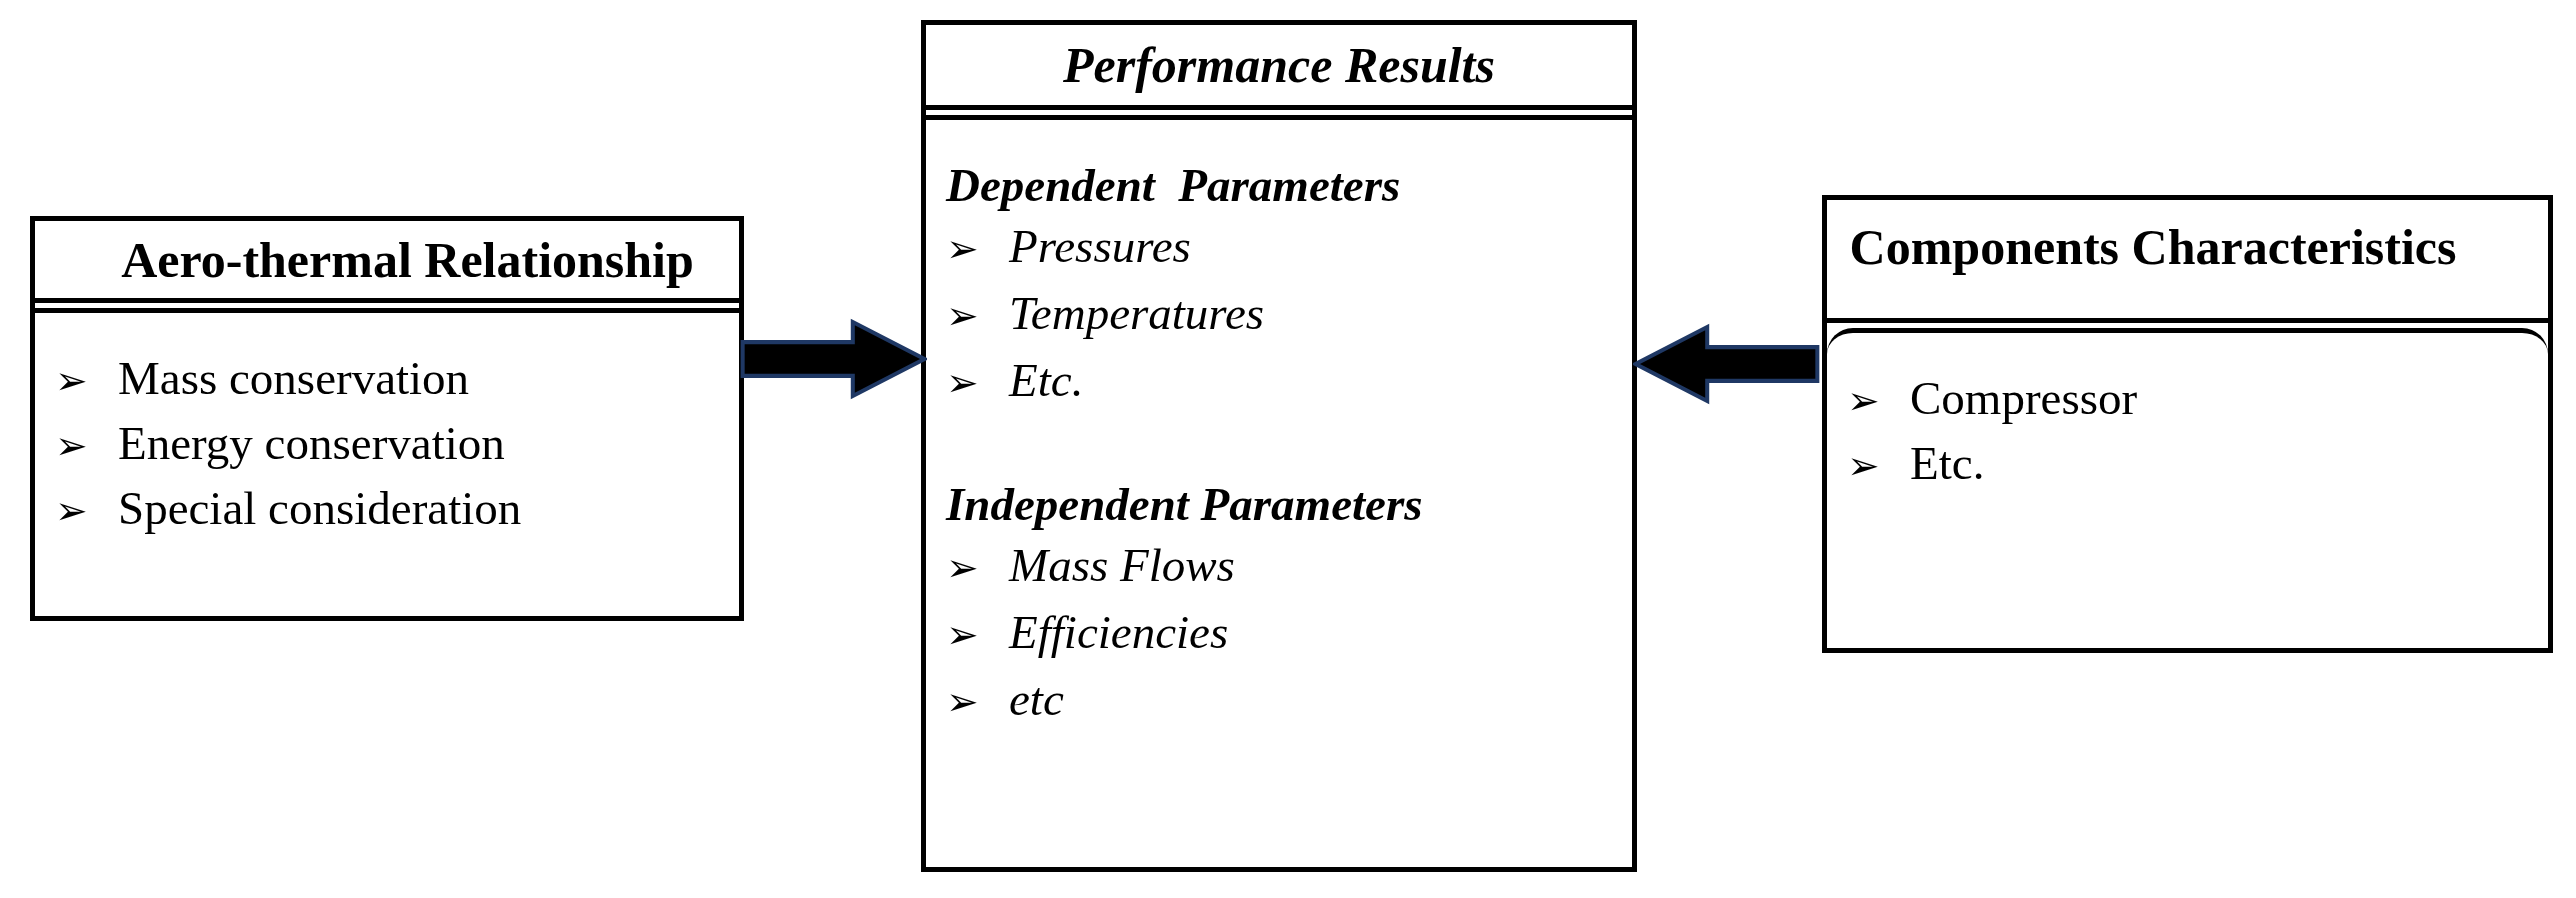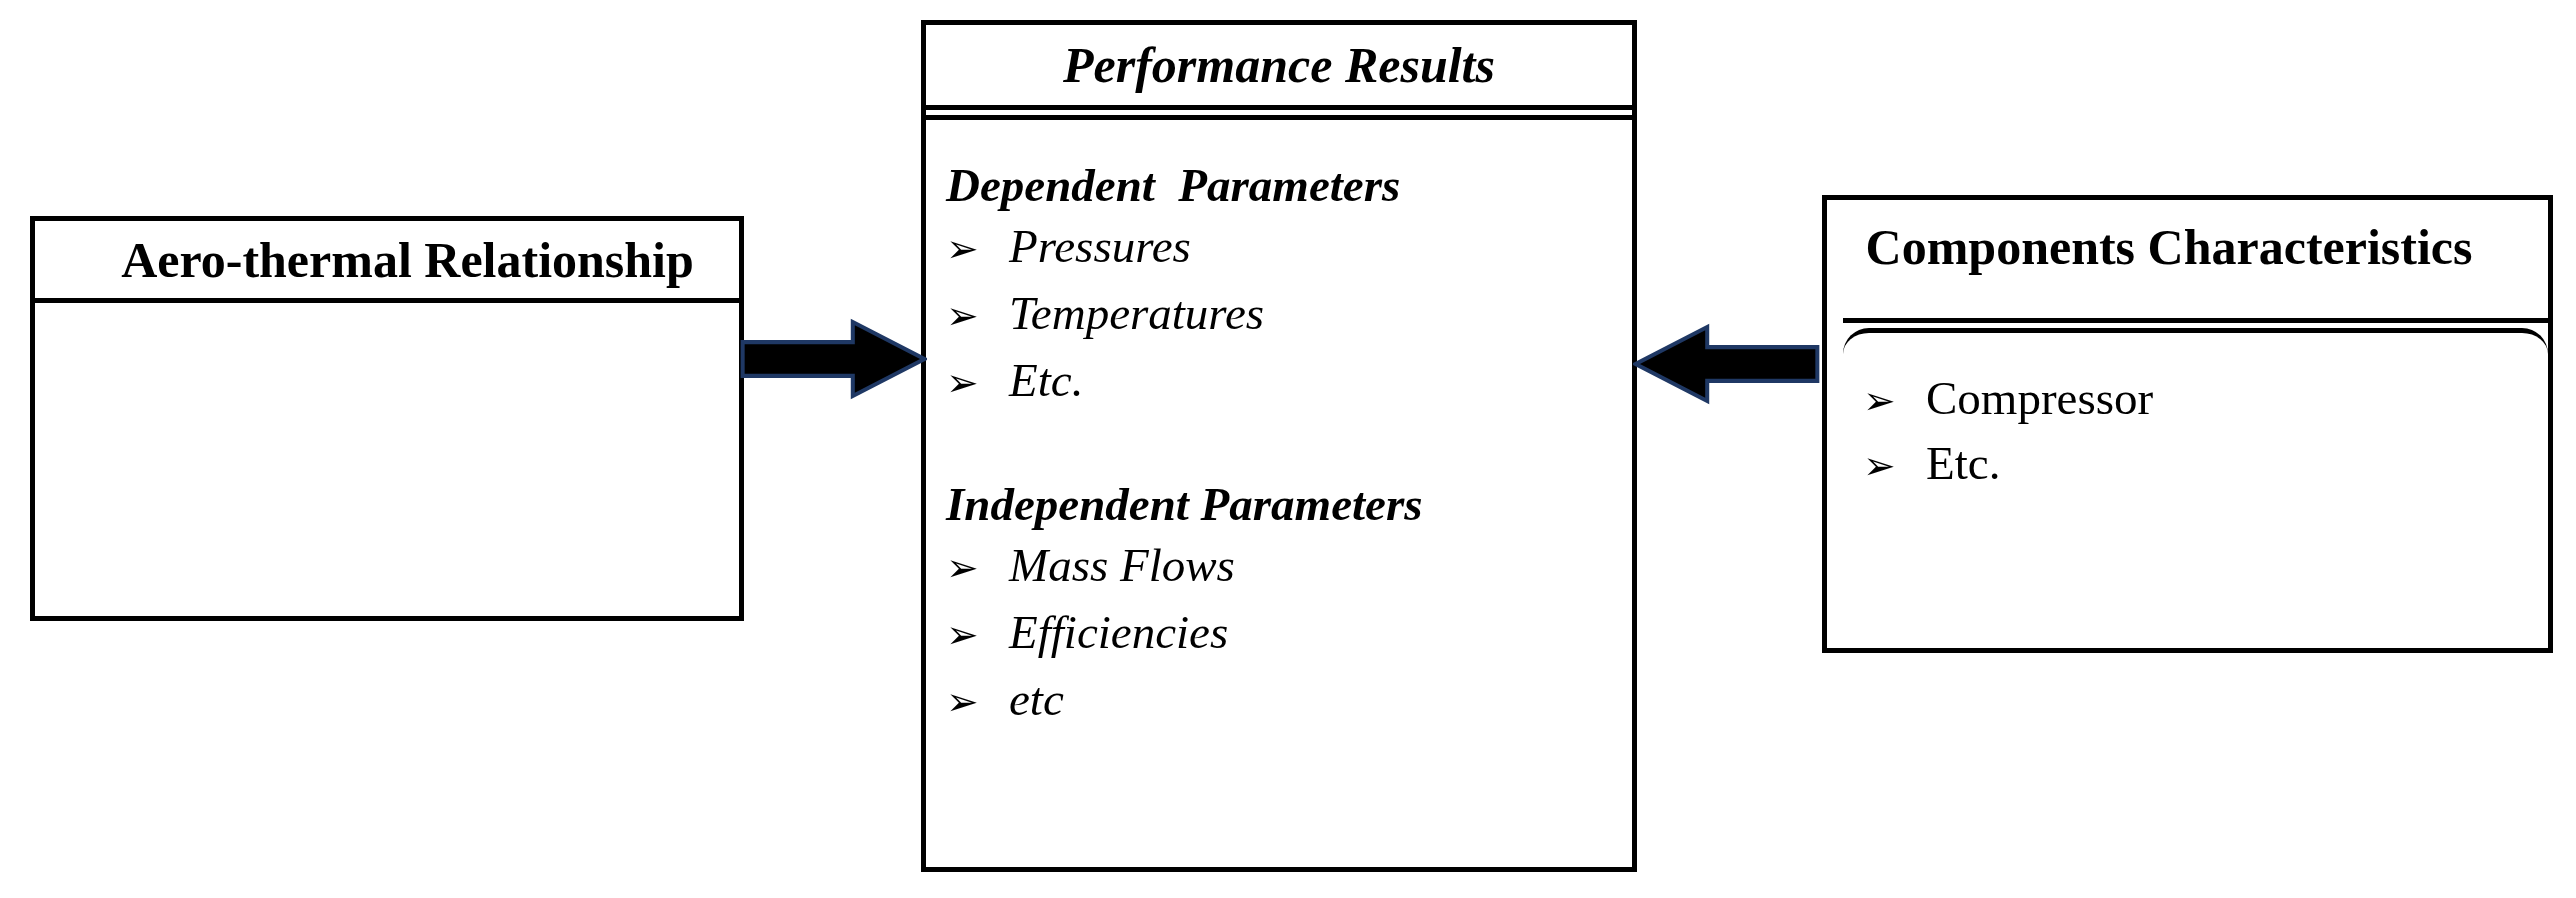--- a/index.html
+++ b/index.html
@@ -65,38 +65,49 @@
   #box-left   { left: 30px;   top: 216px; width: 714px; height: 405px; }
   #box-left .box-header { height: 82px; padding-left: 41px; }
   #box-left .box-body   { padding: 34px 16px 0 20px; }
   
   #box-center { left: 921px; top: 20px;  width: 716px; height: 852px; font-style: italic; }
   #box-center .box-header { height: 85px; }
   #box-center .box-body   { padding: 36px 28px 0 20px; }
   #box-center .item { line-height: 64px; }
   #box-center .section-spacer { height: 60px; }
   
-  #box-right  { left: 1822px; top: 195px; width: 731px; height: 458px; padding-left: 16px; }
+  #box-right  { left: 1822px; top: 195px; width: 731px; height: 458px; }
   #box-right .box-header { height: 123px; padding: 17.7px 0 0 22.6px; }
   #box-right .box-body   { padding: 34px 16px 0 20px; border-radius: 26px; }
   .arrow {
     position: absolute;
     display: block;
   }
   #arrow-left-to-center  { left: 740px;  top: 318px; }
   #arrow-right-to-center { left: 1633px; top: 323px; }
 </style>
 </head>
 <body>
 
 <div class="canvas">
 
   <div class="box" id="box-left">
     <div class="box-header">
       <div class="box-title">Aero-thermal Relationship</div>
+    </div>
+    <div class="box-body">
+      <div class="item">
+        <span class="bullet">➢</span><span>Mass conservation</span>
+      </div>
+      <div class="item">
+        <span class="bullet">➢</span><span>Energy conservation</span>
+      </div>
+      <div class="item">
+        <span class="bullet">➢</span><span>Special consideration</span>
+      </div>
     </div>
   </div>
 
   <div class="box" id="box-center">
     <div class="box-header">
       <div class="box-title">Performance Results</div>
     </div>
     <div class="box-body">
       <div class="section">
         <div class="section-heading">Dependent  Parameters</div>

